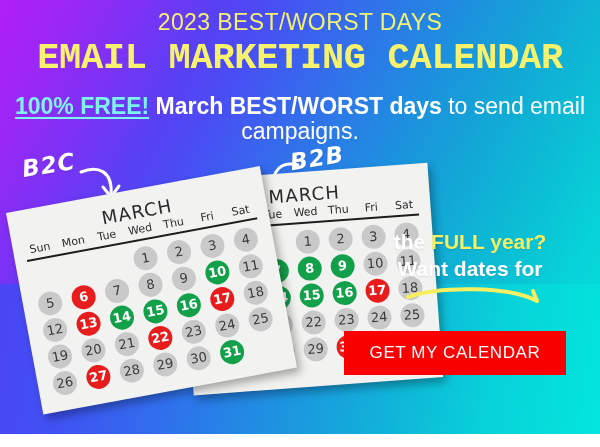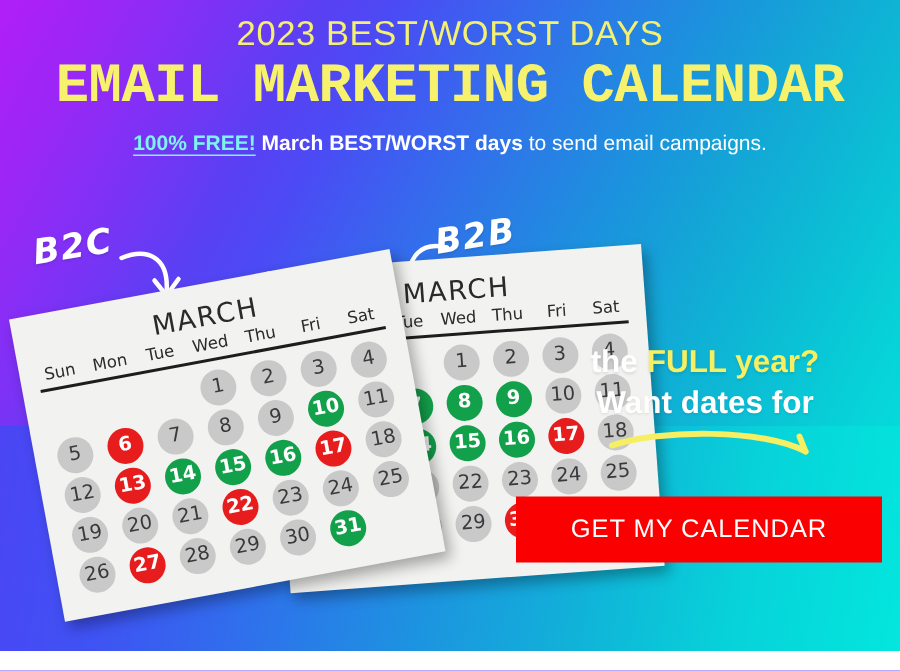--- a/index.html
+++ b/index.html
@@ -4,21 +4,21 @@
 <title>2023 Email Marketing Calendar</title>
 <style>
   html,body{margin:0;padding:0;}
   body{
     width:600px;height:447px;overflow:hidden;
     font-family:"Liberation Sans",sans-serif;
     background:#fff;
   }
   #ad{
     position:relative;width:600px;height:447px;overflow:hidden;
-    background:#8b5cf6;
+    background:#a21caf;
   }
   
   .bg{
     position:absolute;left:0;top:0;width:600px;height:434px;
     background:
       linear-gradient(118deg,
         #b11ef7 0%,
         #9a27f6 9%,
         #7a33f5 18%,
         #5a40f3 26%,
@@ -53,22 +53,22 @@
   }
   .headline{
     margin-top:3px;
     font-size:37px;line-height:41px;
     font-weight:700;
     letter-spacing:-.3px;
     color:#f7f26d;
     font-family:Liberation Mono, monospace;
   }
   .sub{
-    margin-top:4px;
-    font-size:14px;line-height:25px;
+    margin-top:15px;
+    font-size:23px;line-height:25px;
     color:#ffffff;font-weight:700;
     font-family:"Liberation Sans",sans-serif;
   }
   .sub .free{
     color:#7df3ec;
     text-decoration:underline;
     text-underline-offset:3px;
   }
   .sub .light{font-weight:400;}
 
@@ -144,21 +144,21 @@
   .cta{position:absolute;left:352px;top:228px;width:236px;text-align:center;z-index:6;}
   .cta-line{
     font-size:21px;line-height:27px;font-weight:700;color:#ffffff;
     font-family:"Liberation Sans",sans-serif;
     text-shadow:0 1px 2px rgba(0,0,0,.10);
   }
   .cta-line .yellow{color:#f6ef62;}
   .swoosh{position:absolute;left:54px;top:56px;}
   .cta-btn{
     position:absolute;left:344px;top:331px;
-    width:244px;height:44px;
+    width:222px;height:44px;
     background:#fa0000;
     color:#ffffff;
     border:0;
     font-family:"Liberation Sans",sans-serif;
     font-size:17px;font-weight:400;letter-spacing:.6px;
     display:flex;align-items:center;justify-content:center;
     cursor:pointer;z-index:7;
   }
 </style>
 </head>

